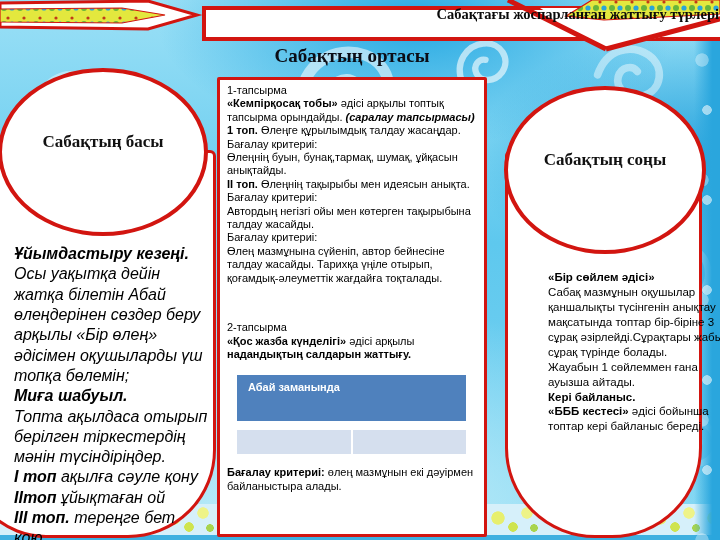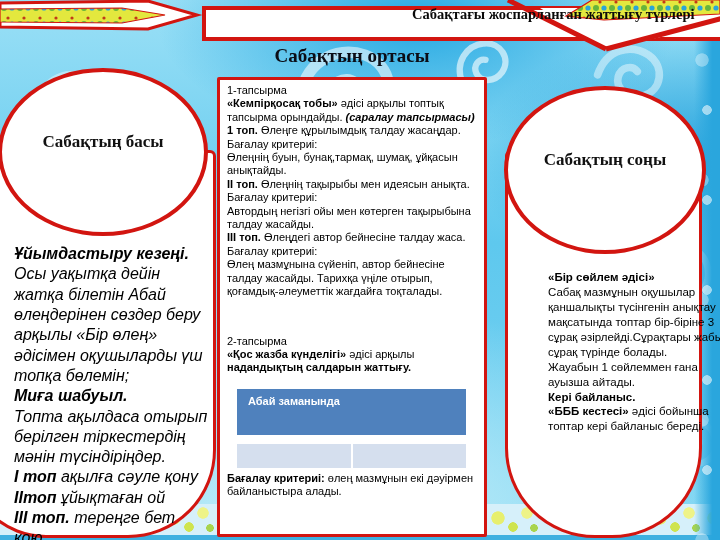--- a/index.html
+++ b/index.html
@@ -49,39 +49,39 @@
   .oval-left{left:-2px;top:68px;width:210px;height:168px;}
   .oval-right{left:504px;top:86px;width:202px;height:168px;}
   .oval .lbl{transform:translateY(-10px);}
   
   .top-decor{position:absolute;left:0;top:0;width:720px;height:60px;z-index:4;pointer-events:none;}
   .banner{
     position:absolute;left:202px;top:6px;width:526px;height:35px;z-index:4;
     background:#fff;border:4px solid #d21510;
   }
   .banner-title{
-    position:absolute;right:8px;top:7px;width:300px;z-index:6;
-    font-weight:bold;font-size:14.5px;color:#0a0a0a;text-align:left;line-height:1.1;
+    position:absolute;right:1px;top:7px;width:300px;z-index:6;
+    font-weight:bold;font-size:14.5px;color:#0a0a0a;text-align:right;line-height:1.1;
   }
   .mid-heading{
     position:absolute;left:217px;top:45px;width:270px;z-index:5;
     text-align:center;font-weight:bold;font-size:19px;color:#0b0d16;
   }
   
   .txt{position:absolute;z-index:3;}
   .txt p{margin:0;}
   .txt b{font-weight:bold;}
   .left-txt{left:14px;top:244px;width:198px;font-size:16px;line-height:1.27;font-style:italic;}
   .right-txt{left:548px;top:270px;width:182px;font-size:11.5px;line-height:1.3;}
   .center-txt{left:227px;top:84px;width:254px;font-size:11px;line-height:1.22;}
   .blk{display:block;}
   .ital{font-style:italic;font-weight:bold;}
   .spacer36{height:36px;}
   
-  .tbl{margin:14px 0 4px 10px;width:229px;}
+  .tbl{margin:14px 0 12px 10px;width:229px;}
   .tbl-head{display:flex;gap:2px;}
   .tbl-head .cell{
     flex:1;background:#4f81bd;color:#fff;font-weight:bold;font-size:11px;
     padding:6px 2px 28px 11px;line-height:1.1;
   }
   .tbl-row{display:flex;gap:2px;margin-top:9px;}
   .tbl-row .cell{flex:1;background:#d5dfee;height:24px;}
   .crit-final{margin-top:23px;}
 </style>
 </head>
@@ -172,23 +172,20 @@
     <p>
       <b>1 топ.</b><span> Өлеңге құрылымдық талдау жасаңдар.</span>
     </p>
     <p>Бағалау критериі:</p>
     <p>Өлеңнің буын, бунақ,тармақ, шумақ, ұйқасын анықтайды.</p>
     <p>
       <b>ІІ топ.</b><span> Өлеңнің тақырыбы мен идеясын анықта.</span>
     </p>
     <p>Бағалау критериі:</p>
     <p>Автордың негізгі ойы мен көтерген тақырыбына талдау жасайды.</p>
-    <p>
-      <b>ІІІ топ.</b><span> Өлеңдегі автор бейнесіне талдау жаса.</span>
-    </p>
     <p>Бағалау критериі:</p>
     <p>Өлең мазмұнына сүйеніп, автор бейнесіне талдау жасайды. Тарихқа үңіле отырып, қоғамдық-әлеуметтік жағдайға тоқталады.</p>
 
     <div class="spacer36"></div>
 
     <p><span>2-тапсырма</span></p>
     <p>
       <b>«Қос жазба күнделігі»</b><span> әдісі арқылы </span><b>надандықтың салдарын жаттығу.</b>
     </p>
 

